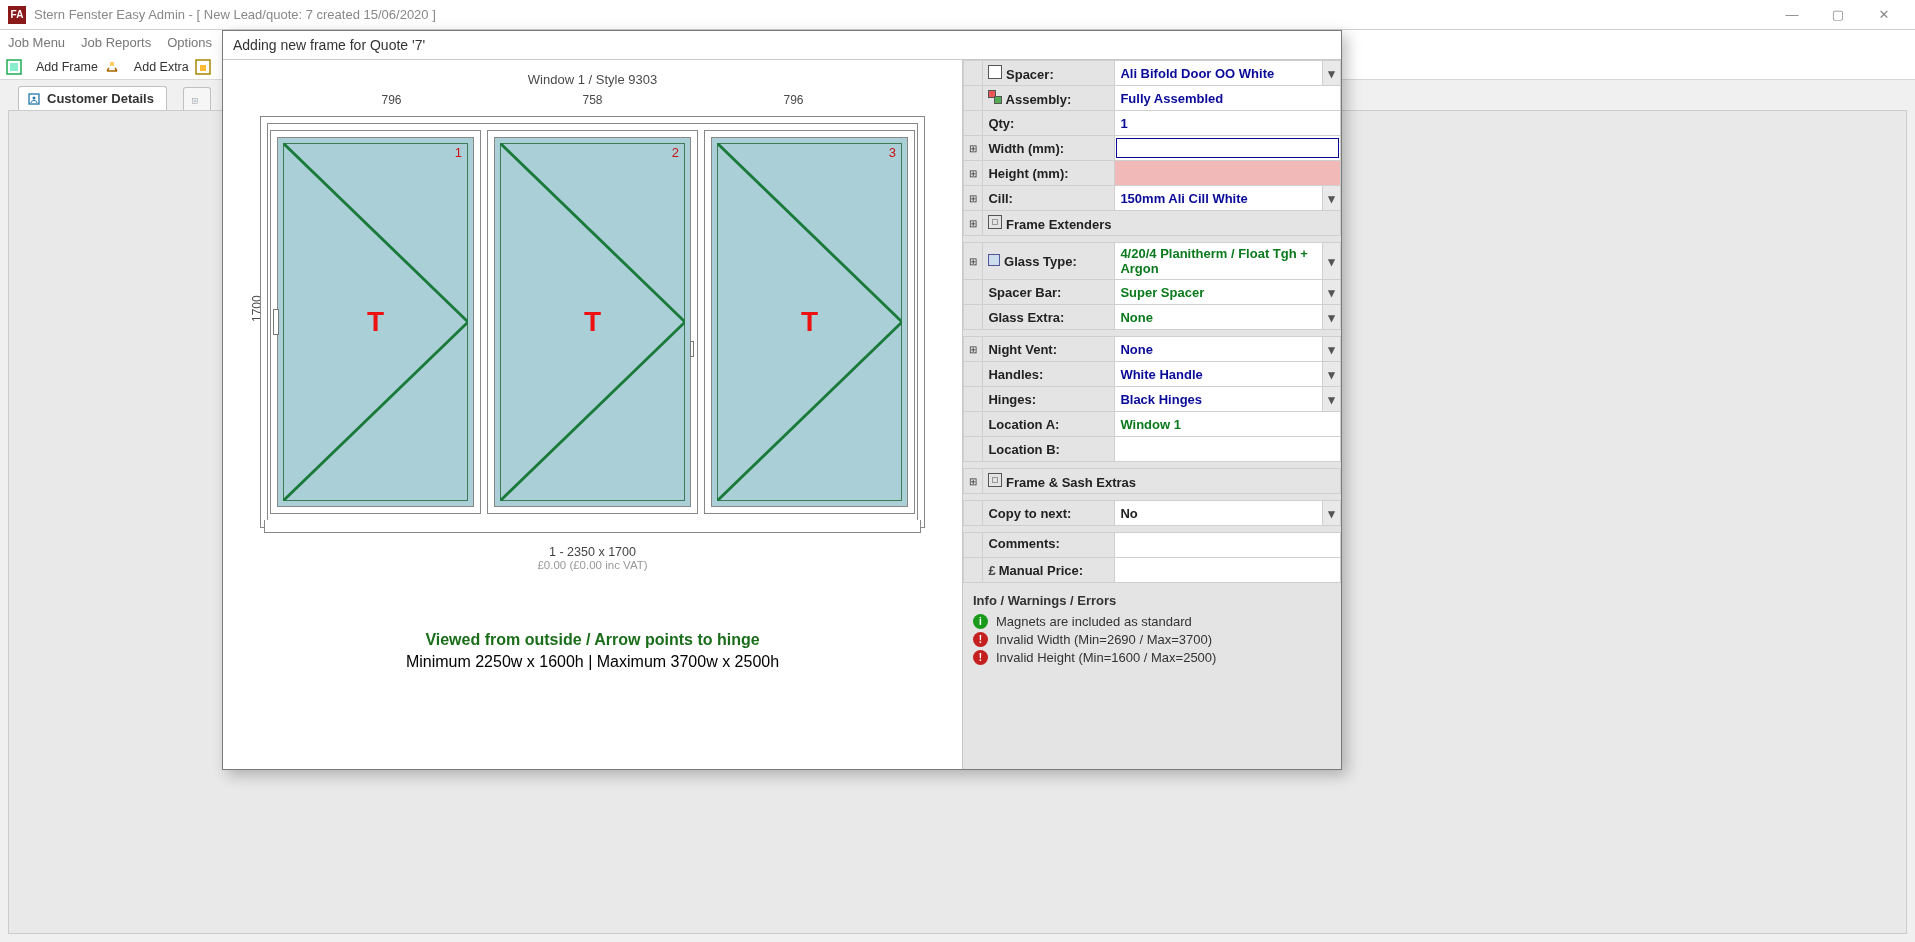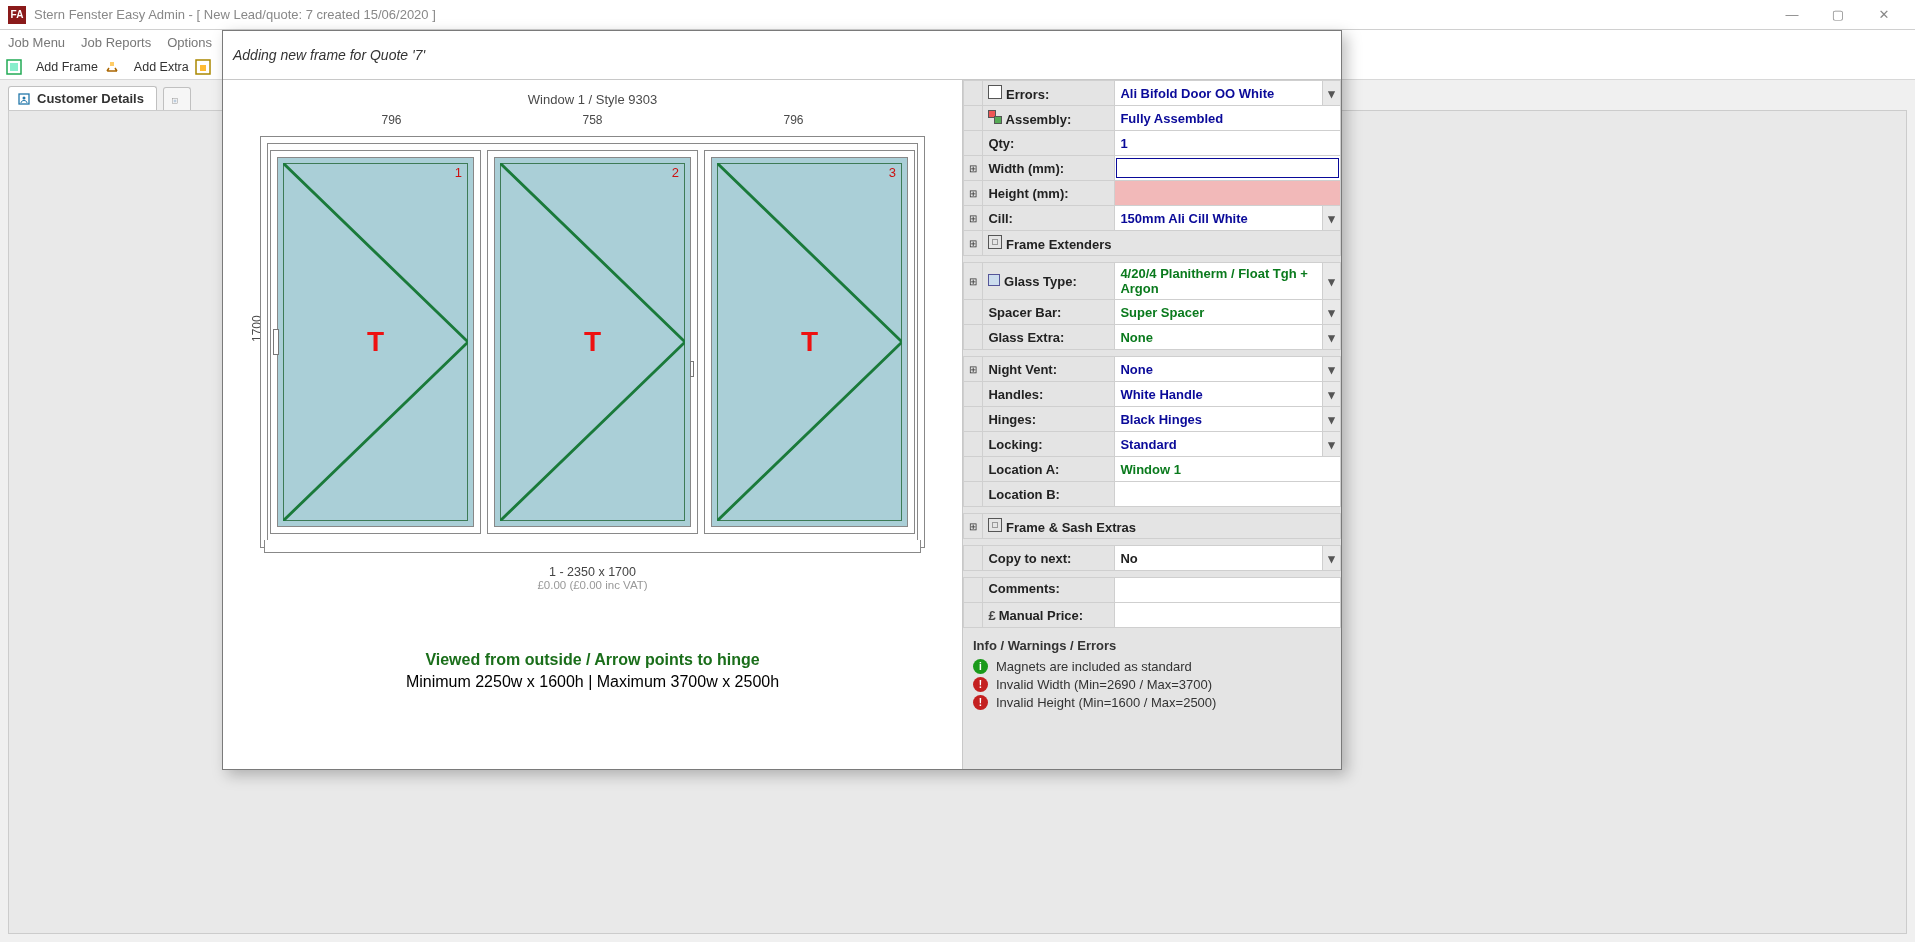--- a/index.html
+++ b/index.html
@@ -75,20 +75,21 @@
   .doctab {
     background: #fff;
     border: 1px solid #c0c0c0;
     border-bottom: none;
     padding: 4px 12px 4px 8px;
     border-radius: 3px 3px 0 0;
     font-weight: 600;
     display: inline-flex;
     align-items: center;
     gap: 6px;
+    margin-left: 10px;
   }
   .doctab.inactive { background: #f6f6f6; font-weight: 400; }
   .main-bg {
     position: absolute;
     top: 110px;
     left: 8px; right: 8px;
     bottom: 8px;
     background: #e9e9e9;
     border: 1px solid #ccc;
   }
@@ -101,24 +102,23 @@
     width: 1120px;
     height: 740px;
     background: #f2f2f2;
     border: 1px solid #7a7a7a;
     box-shadow: 5px 5px 14px rgba(0,0,0,.25);
     display: flex;
     flex-direction: column;
   }
   .dlg-title {
     background: #fff;
-    padding: 16px 10px;
+    padding: 6px 10px;
     font-size: 14px;
     border-bottom: 1px solid #c8c8c8;
-    font-style: italic;
   }
   .dlg-body {
     flex: 1;
     display: flex;
     overflow: hidden;
   }
   .preview-col {
     width: 740px;
     background: #fff;
     border-right: 1px solid #c8c8c8;
@@ -350,21 +350,21 @@
       </div>
       <div class="view-note">Viewed from outside / Arrow points to hinge</div>
       <div class="minmax-note">Minimum 2250w x 1600h | Maximum 3700w x 2500h</div>
     </div>
 
     <div class="form-col">
       <table>
         <tbody>
             <tr>
           <td class="xcol"></td>
-          <td class="lbl"><span class="ico-group"></span> <span>Errors:</span></td>
+          <td class="lbl"><span class="ico-group"></span> <span>Spacer:</span></td>
           <td class="val"><span>Ali Bifold Door OO White</span><span class="dd-caret">▾</span></td>
         </tr>
         <tr>
           <td class="xcol"></td>
           <td class="lbl"><span class="ico-assembly"></span> <span>Assembly:</span></td>
           <td class="val"><span>Fully Assembled</span></td>
         </tr>
         <tr>
           <td class="xcol"></td>
           <td class="lbl">Qty:</td>
@@ -423,25 +423,20 @@
         </tr>
         <tr>
           <td class="xcol"></td>
           <td class="lbl">Handles:</td>
           <td class="val"><span>White Handle</span><span class="dd-caret">▾</span></td>
         </tr>
         <tr>
           <td class="xcol"></td>
           <td class="lbl">Hinges:</td>
           <td class="val"><span>Black Hinges</span><span class="dd-caret">▾</span></td>
-        </tr>
-        <tr>
-          <td class="xcol"></td>
-          <td class="lbl">Locking:</td>
-          <td class="val"><span>Standard</span><span class="dd-caret">▾</span></td>
         </tr>
         <tr>
           <td class="xcol"></td>
           <td class="lbl">Location A:</td>
           <td class="val green"><span>Window 1</span></td>
         </tr>
         <tr>
           <td class="xcol"></td>
           <td class="lbl">Location B:</td>
           <td class="val plain"><span></span></td>

